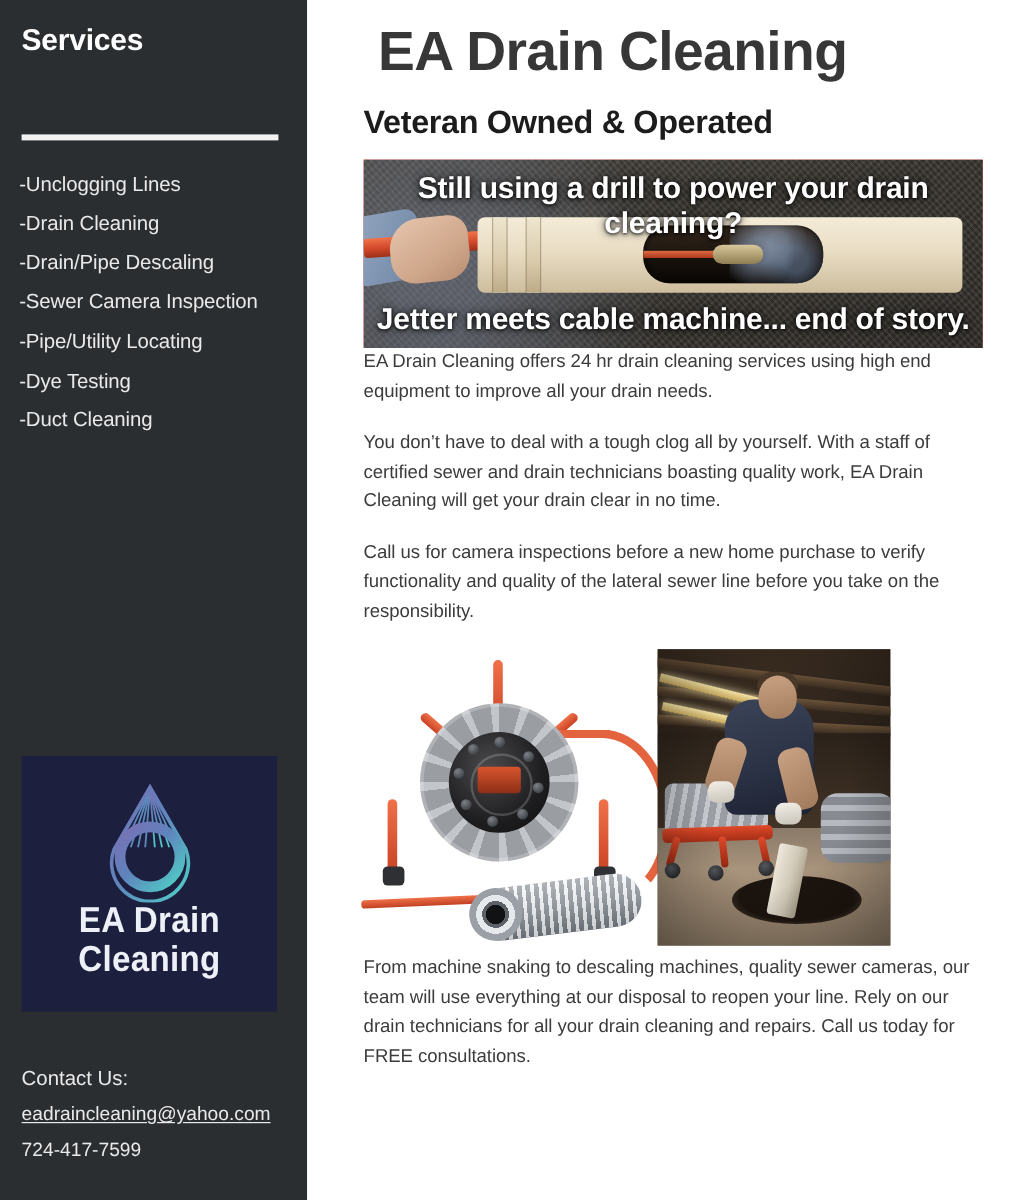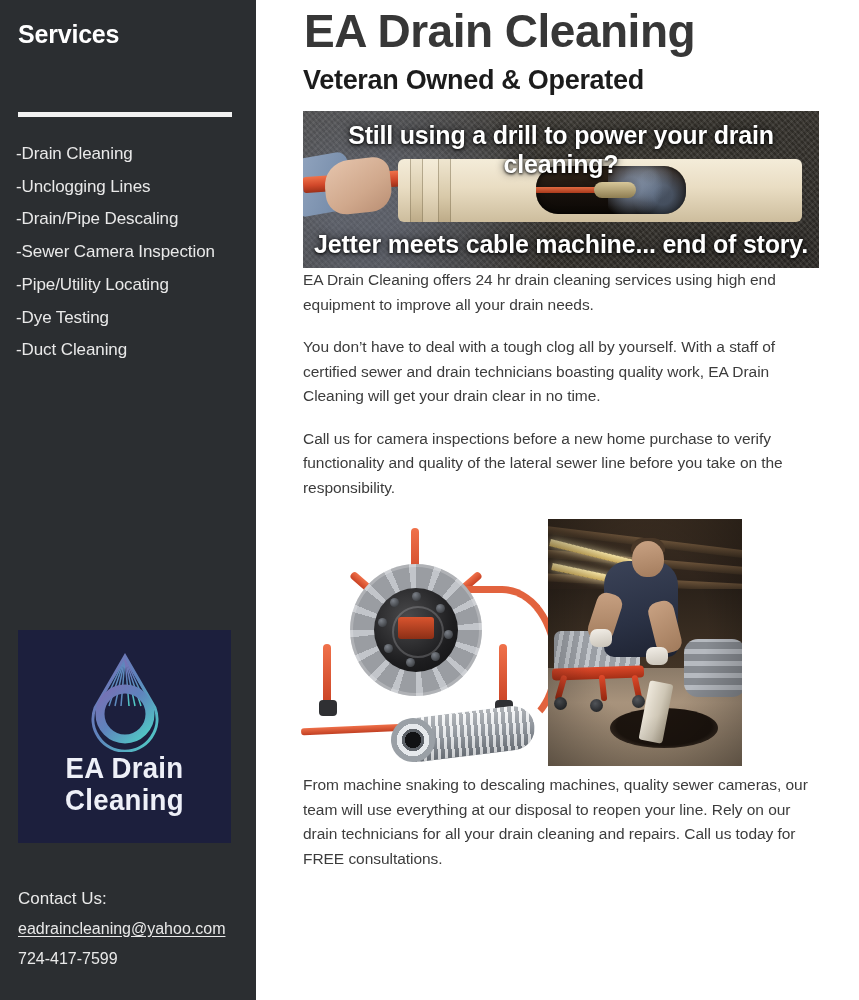--- a/index.html
+++ b/index.html
@@ -135,21 +135,21 @@
     position: relative;
     flex: 1 1 auto;
     height: 1000px;
     background: #ffffff;
     box-sizing: border-box;
     padding-left: 47px;
     padding-right: 41px;
   }
 
   .brand-title {
-    margin: 1px;
+    margin: 12px;
     padding-top: 2px;
     font-size: 46px;
     font-weight: bold;
     color: #373737;
     letter-spacing: -0.5px;
     line-height: 56px;
   }
   .brand-sub {
     margin: 0;
     padding-top: 3px;
@@ -574,22 +574,22 @@
 
 <div class="page">
 
   <aside class="sidebar">
 
     <div class="sidebar-title">Services</div>
 
     <div class="sidebar-divider"></div>
 
     <ul class="service-list">
+      <li class="service-item">-Unclogging Lines</li>
       <li class="service-item">-Drain Cleaning</li>
-      <li class="service-item">-Unclogging Lines</li>
       <li class="service-item">-Drain/Pipe Descaling</li>
       <li class="service-item">-Sewer Camera Inspection</li>
       <li class="service-item">-Pipe/Utility Locating</li>
       <li class="service-item">-Dye Testing</li>
       <li class="service-item">-Duct Cleaning</li>
     </ul>
 
     <div class="logo-card">
       <div class="logo-drop-wrap">
         <svg width="104" height="104" viewBox="0 0 104 104" aria-hidden="true">

